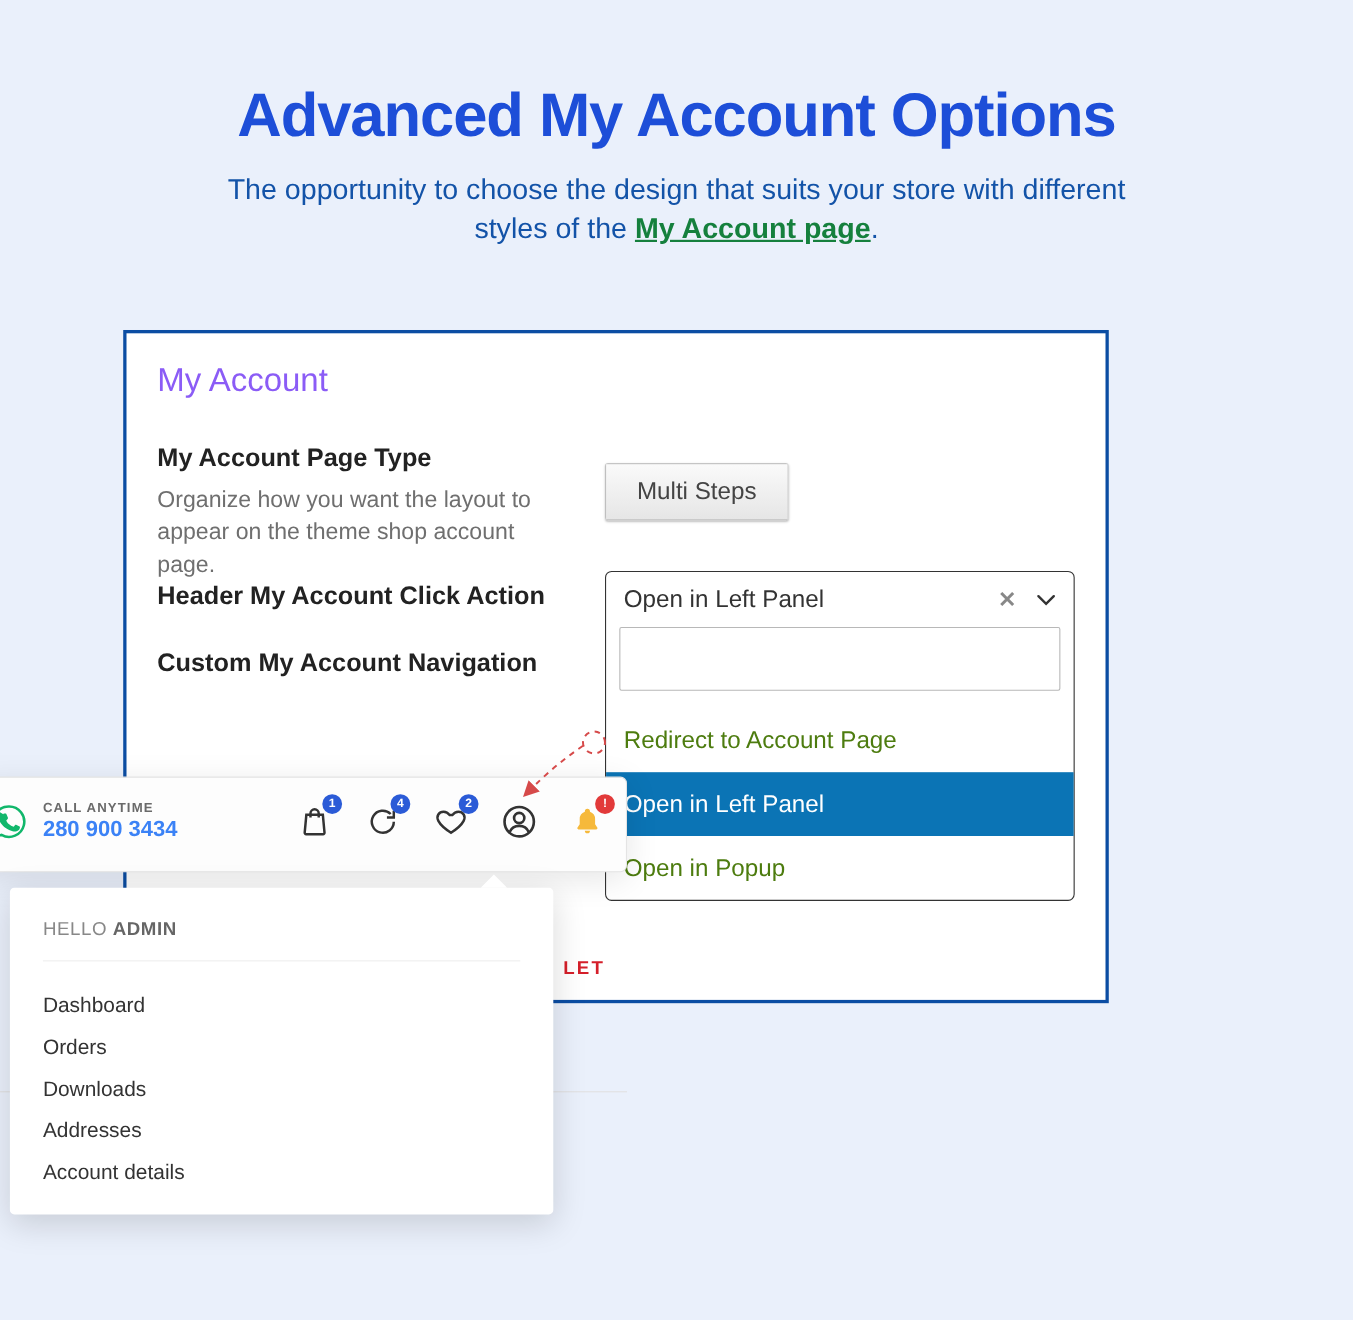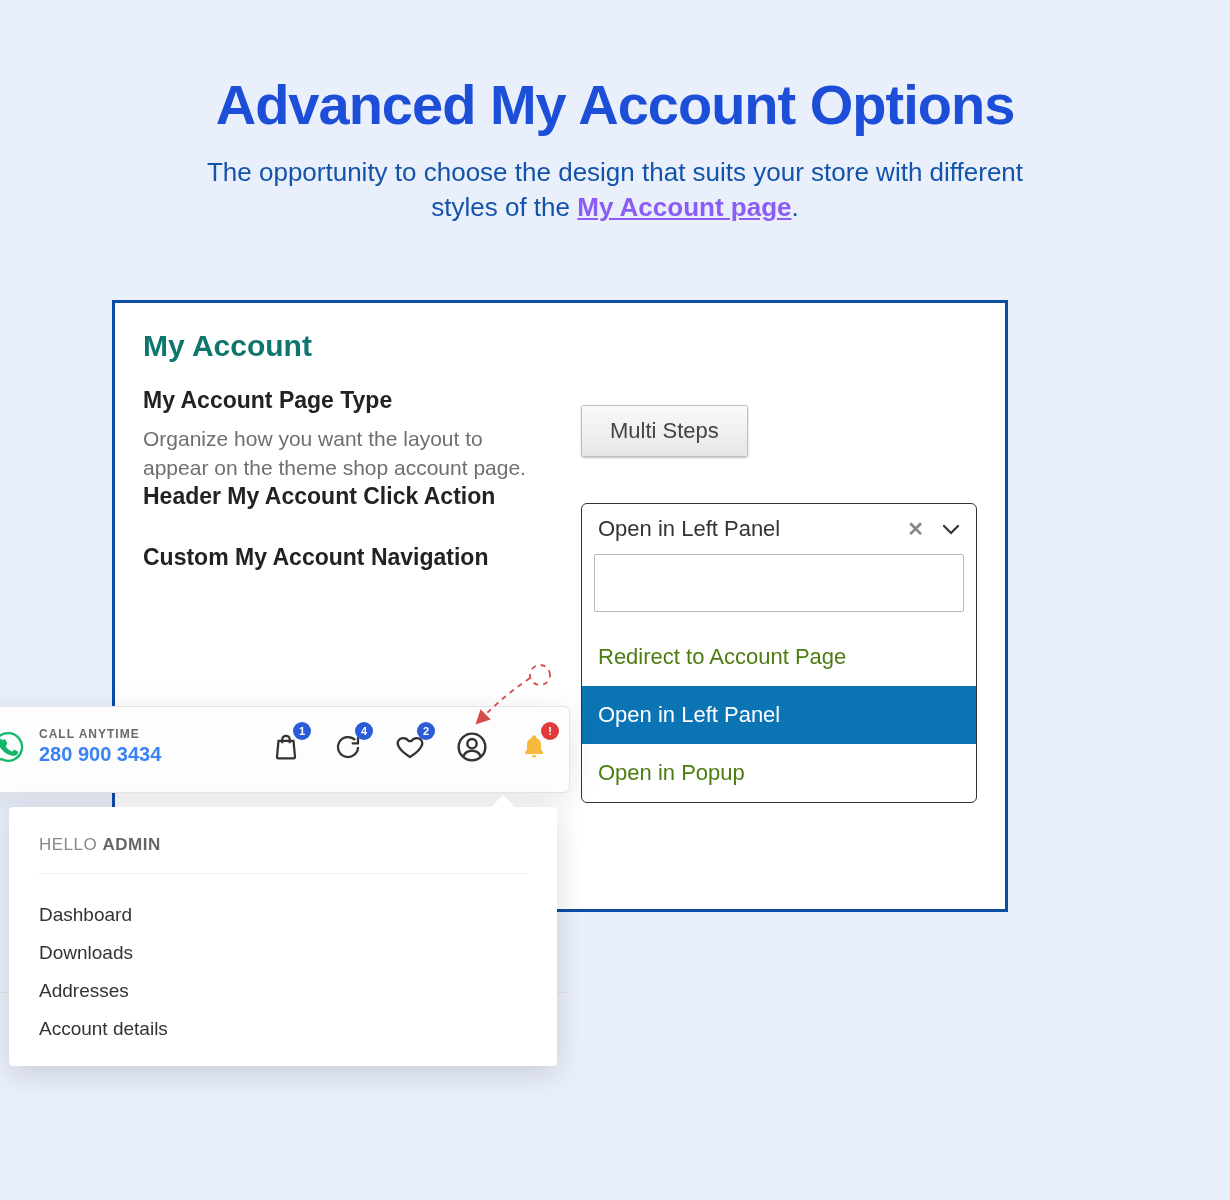--- a/index.html
+++ b/index.html
@@ -23,40 +23,40 @@
     text-align: center;
     color: #1353a8;
     font-size: 26px;
     max-width: 820px;
     margin: 18px auto 0;
     line-height: 1.35;
   }
   .hero-sub .link {
     font-weight: 800;
     text-decoration: underline;
-    color: #8b5cf6;
+    color: #15803d;
   }
 
   
   .settings-panel {
     position: absolute;
     left: 112px;
     top: 300px;
     width: 896px;
     height: 612px;
     background: #fff;
     border: 3px solid #0b4da3;
     padding: 26px 28px;
     z-index: 1;
   }
   .settings-title {
     font-size: 30px;
-    font-weight: 700;
-    color: #0f766e;
-    margin-bottom: 24px;
+    font-weight: 400;
+    color: #8b5cf6;
+    margin-bottom: 40px;
   }
   .settings-row {
     display: flex;
     gap: 40px;
   }
   .settings-left { width: 420px; }
   .settings-right { flex: 1; position: relative; }
   .settings-subtitle {
     font-size: 23px;
     font-weight: 700;
@@ -90,21 +90,21 @@
     cursor: pointer;
   }
   .toggle-btn.active {
     background: linear-gradient(#1f8dd6,#0b6aa8);
     border: 1px solid #0a5a90;
     color: #fff;
   }
   .dropdown {
     border: 1px solid #333;
     border-radius: 6px;
-    width: 396px;
+    width: 427px;
     margin-top: 46px;
     background: #fff;
   }
   .dropdown-head {
     display: flex;
     align-items: center;
     padding: 12px 16px;
     font-size: 22px;
     color: #333;
   }
@@ -204,21 +204,21 @@
     display: flex;
     align-items: center;
     justify-content: center;
     padding: 0 3px;
   }
   .badge.red { background: #e23a3a; }
   .popup {
     position: absolute;
     left: 28px;
     top: 100px;
-    width: 548px;
+    width: 494px;
     background: #fff;
     border-radius: 4px;
     box-shadow: 0 8px 30px rgba(0,0,0,0.15);
     padding: 28px 30px 18px;
   }
   .popup::before {
     content: "";
     position: absolute;
     top: -12px;
     right: 42px;
@@ -364,20 +364,21 @@
         <span class="badge red">!</span>
       </div>
     </div>
   </div>
 
   <div class="popup">
     <div class="popup-hello">
       <span>HELLO </span><b>ADMIN</b>
     </div>
     <div class="popup-item">Dashboard</div>
+    <div class="popup-item">Orders</div>
     <div class="popup-item">Downloads</div>
     <div class="popup-item">Addresses</div>
     <div class="popup-item">Account details</div>
   </div>
 </div>
 
 <svg class="arrow-svg">
   <defs>
     <marker id="arrowhead" markerWidth="8" markerHeight="8" refX="6" refY="4" orient="auto">
       <path d="M0 0 L8 4 L0 8 z" fill="#d64a4a"></path>

